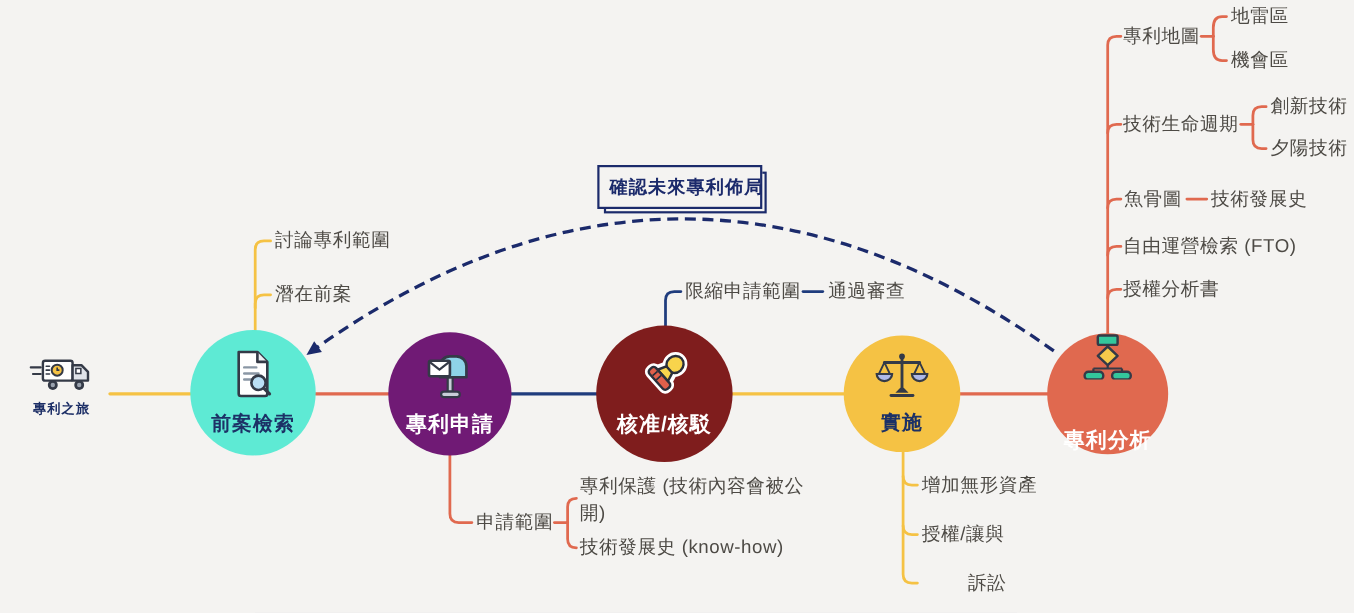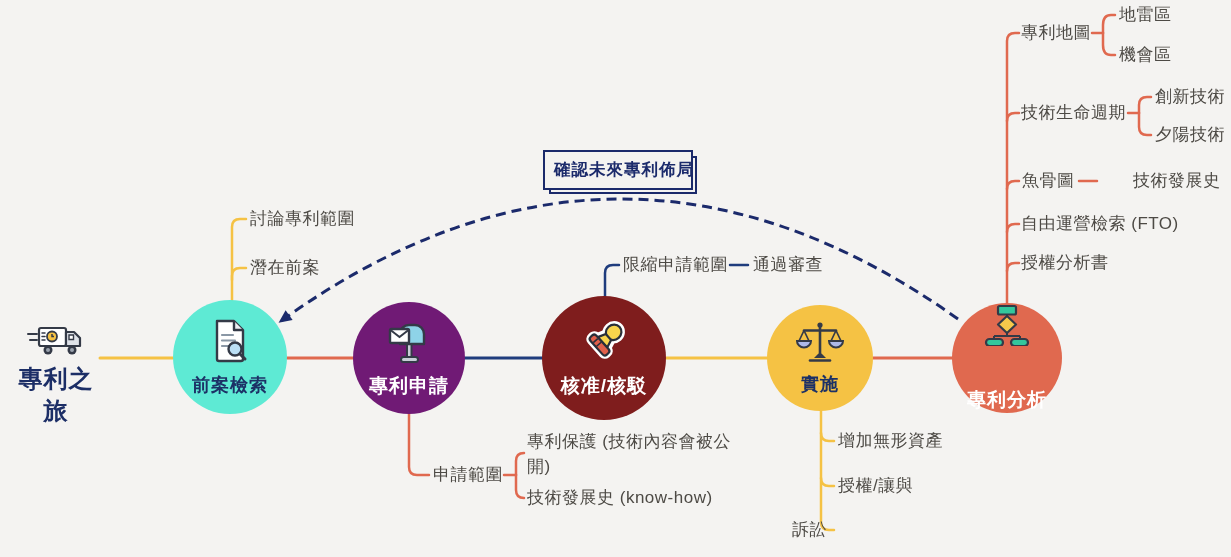--- a/index.html
+++ b/index.html
@@ -23,21 +23,21 @@
   .node.light .node-label{color:#1C3166;font-size:18px;}
   .node.dark .node-label{color:#ffffff;font-size:19px;}
   .topic{
     position:absolute;
     color:#4D4A45;font-size:17px;line-height:22px;
     white-space:nowrap;letter-spacing:0.5px;
   }
   .topic.wrap{white-space:normal;width:216px;line-height:25px;}
   .root-label{
     position:absolute;left:8px;top:363px;width:96px;text-align:center;
-    color:#1C2E66;font-size:24px;font-weight:bold;letter-spacing:1px;
+    color:#1C2E66;font-size:12px;font-weight:bold;letter-spacing:1px;
   }
   .root-icon{position:absolute;left:26px;top:324px;}
   .callout{
     position:absolute;left:543px;top:150px;width:150px;height:40px;
     background:#F4F3F1;border:2.5px solid #1B2A6B;box-sizing:border-box;
     display:flex;align-items:center;justify-content:center;
     box-shadow:5px 5px 0 -3px #F4F3F1, 5px 5px 0 -1px #1B2A6B;
     padding-left:12px;
   }
   .callout span{color:#1B2A6B;font-size:16.5px;font-weight:bold;letter-spacing:1px;white-space:nowrap;}
@@ -205,26 +205,26 @@
 
   <span class="topic" style="left:433px;top:464px;">申請範圍</span>
   <span class="topic wrap" style="left:527px;top:429px;">專利保護 (技術內容會被公開)</span>
   <span class="topic" style="left:527px;top:487px;">技術發展史 (know-how)</span>
 
   <span class="topic" style="left:623px;top:254px;">限縮申請範圍</span>
   <span class="topic" style="left:753px;top:254px;">通過審查</span>
 
   <span class="topic" style="left:838px;top:430px;">增加無形資產</span>
   <span class="topic" style="left:838px;top:475px;">授權/讓與</span>
-  <span class="topic" style="left:792px;top:519px;">訴訟</span>
+  <span class="topic" style="left:880px;top:519px;">訴訟</span>
 
   <span class="topic" style="left:1021px;top:22px;">專利地圖</span>
   <span class="topic" style="left:1119px;top:4px;">地雷區</span>
   <span class="topic" style="left:1119px;top:44px;">機會區</span>
   <span class="topic" style="left:1021px;top:102px;">技術生命週期</span>
   <span class="topic" style="left:1155px;top:86px;">創新技術</span>
   <span class="topic" style="left:1155px;top:124px;">夕陽技術</span>
   <span class="topic" style="left:1022px;top:170px;">魚骨圖</span>
-  <span class="topic" style="left:1101px;top:170px;margin-left:32px;">技術發展史</span>
+  <span class="topic" style="left:1101px;top:170px;">技術發展史</span>
   <span class="topic" style="left:1021px;top:213px;">自由運營檢索 (FTO)</span>
   <span class="topic" style="left:1021px;top:252px;">授權分析書</span>
 
 </div>
 
 </body></html>

